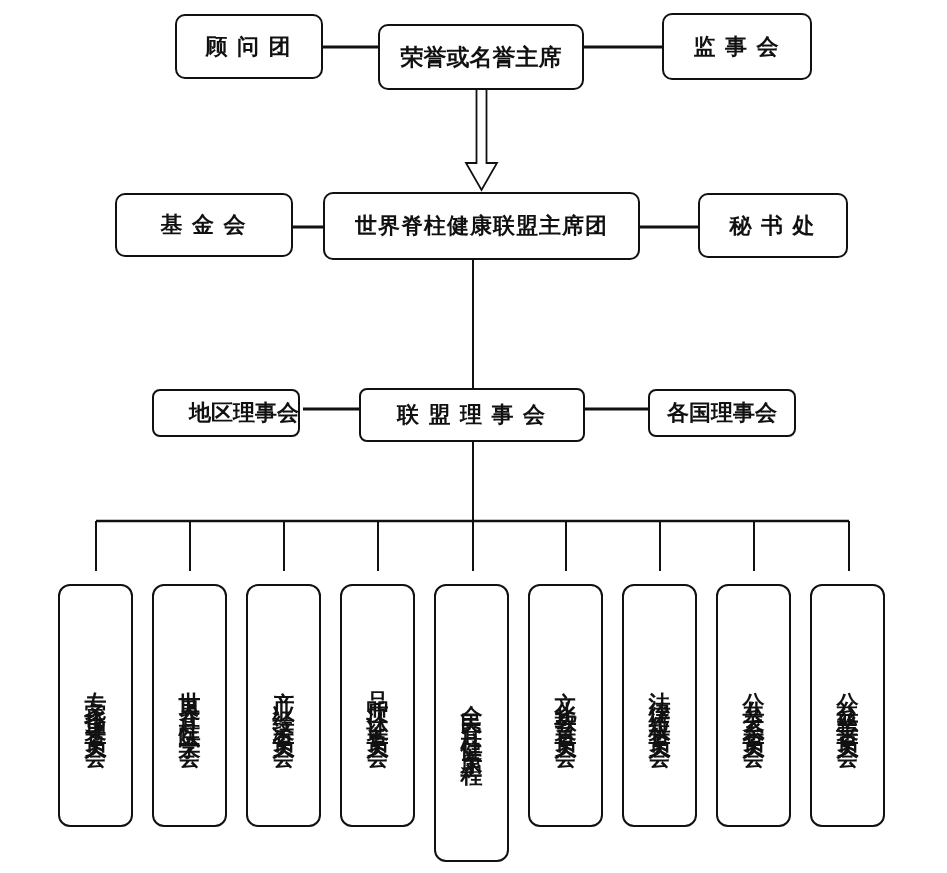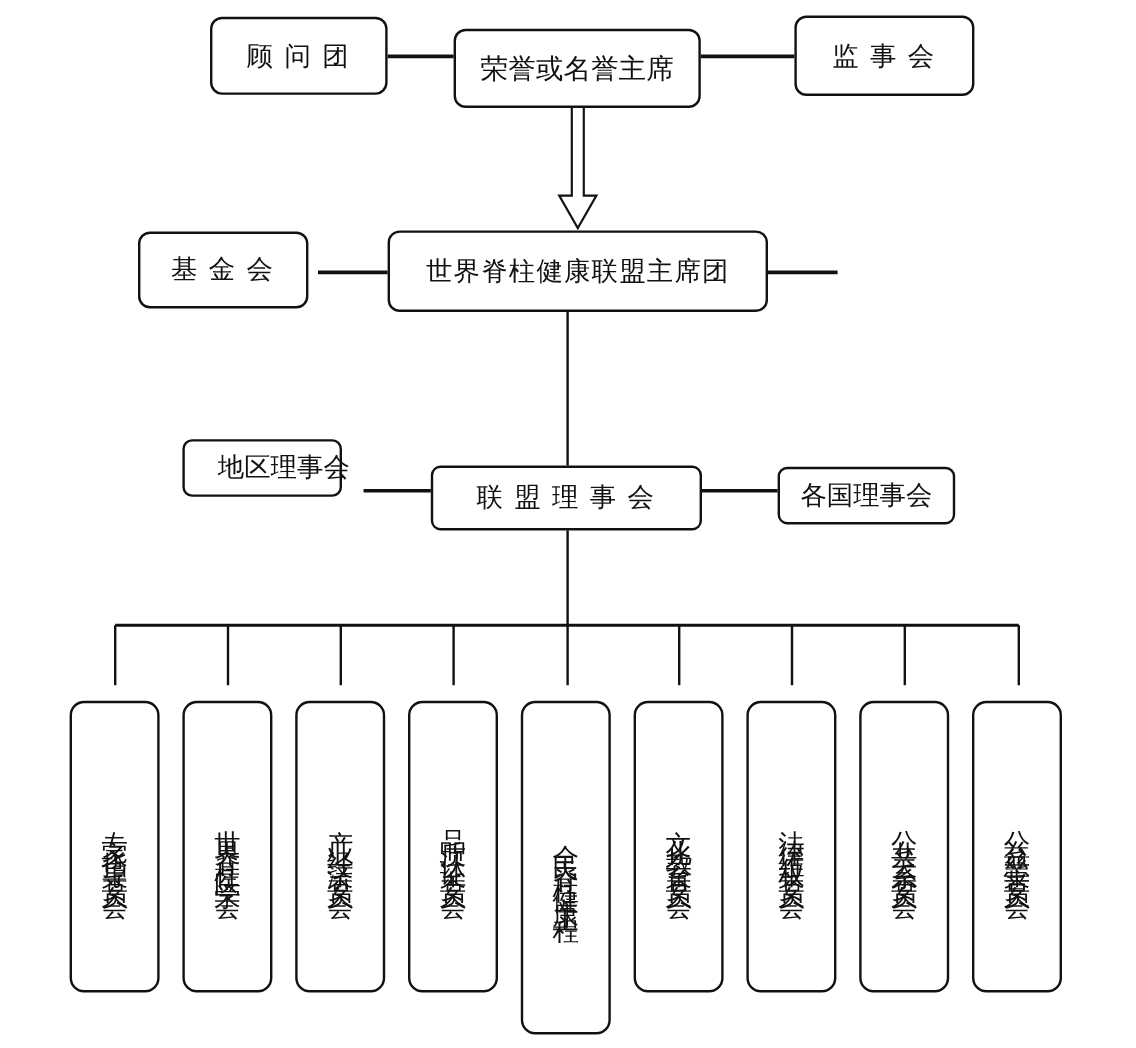--- a/index.html
+++ b/index.html
@@ -16,32 +16,33 @@
     position:absolute;
     box-sizing:border-box;
     background:#ffffff;
     border:2px solid #111;
     border-radius:10px;
     display:flex;align-items:center;justify-content:center;
     text-align:center;
     z-index:2;
     font-size:22px;
     white-space:nowrap;
+    font-weight:bold;
   }
   .sp{letter-spacing:2px;}
   
   .n-advisors   {left:175px;top:14px; width:148px;height:65px;}
   .n-honorary   {left:378px;top:24px; width:206px;height:66px;font-size:23px;}
   .n-supervisory{left:662px;top:13px; width:150px;height:67px;text-align:center;}
   
-  .n-foundation {left:115px;top:193px;width:142px;height:64px;}
+  .n-foundation {left:115px;top:193px;width:178px;height:64px;}
   .n-presidium  {left:323px;top:192px;width:317px;height:68px;font-size:22px;letter-spacing:1px;}
   .n-secretariat{left:698px;top:193px;width:150px;height:65px;}
   
-  .n-regional   {left:152px;top:366px;width:133px;height:48px;border-radius:8px;padding-left:36px;}
+  .n-regional   {left:152px;top:389px;width:148px;height:48px;border-radius:8px;padding-left:36px;}
   .n-alliance   {left:359px;top:388px;width:226px;height:54px;border-radius:8px;}
   .n-national   {left:648px;top:389px;width:148px;height:48px;border-radius:8px;}
   
   .vbox{
     top:584px;width:75px;height:243px;
     border-radius:12px;
     writing-mode:vertical-rl;
     text-orientation:upright;
     letter-spacing:9px;
     font-size:22px;
@@ -85,20 +86,21 @@
     <line x1="754" y1="521" x2="754" y2="571" stroke="#111" stroke-width="2"></line>
     <line x1="849" y1="521" x2="849" y2="571" stroke="#111" stroke-width="2"></line>
   </svg>
 
   <div class="node n-advisors sp">顾 问 团</div>
   <div class="node n-honorary">荣誉或名誉主席</div>
   <div class="node n-supervisory sp">监 事 会</div>
 
   <div class="node n-foundation sp">基 金 会</div>
   <div class="node n-presidium">世界脊柱健康联盟主席团</div>
+  <div class="node n-secretariat sp">秘 书 处</div>
 
   <div class="node n-regional">地区理事会</div>
   <div class="node n-alliance sp">联 盟 理 事 会</div>
   <div class="node n-national">各国理事会</div>
 
   <div class="node vbox c1">专家指导委员会</div>
   <div class="node vbox c2">世界脊柱医学会</div>
   <div class="node vbox c3">产业经济委员会</div>
   <div class="node vbox c4">品质认证委员会</div>
   <div class="node vbox c5">全民脊柱健康工程</div>

